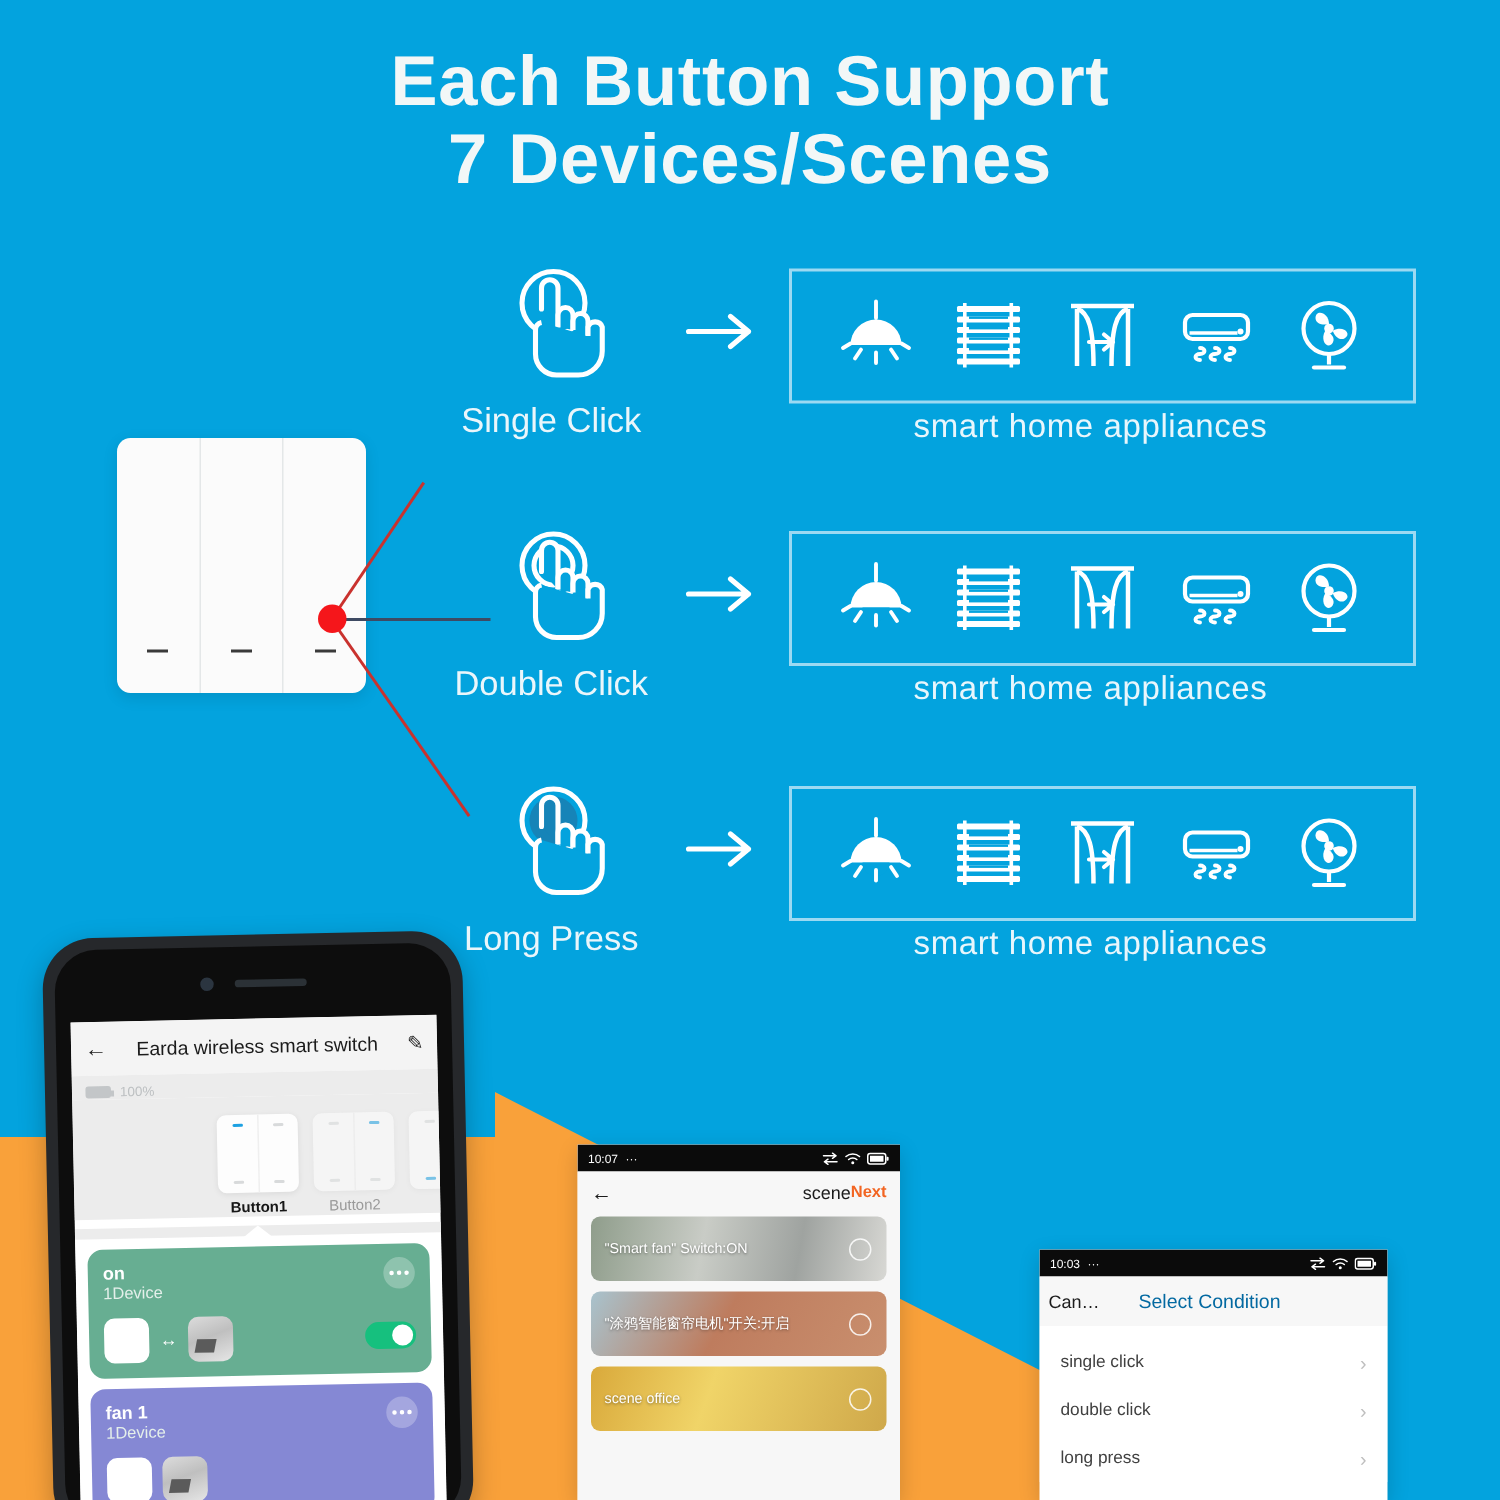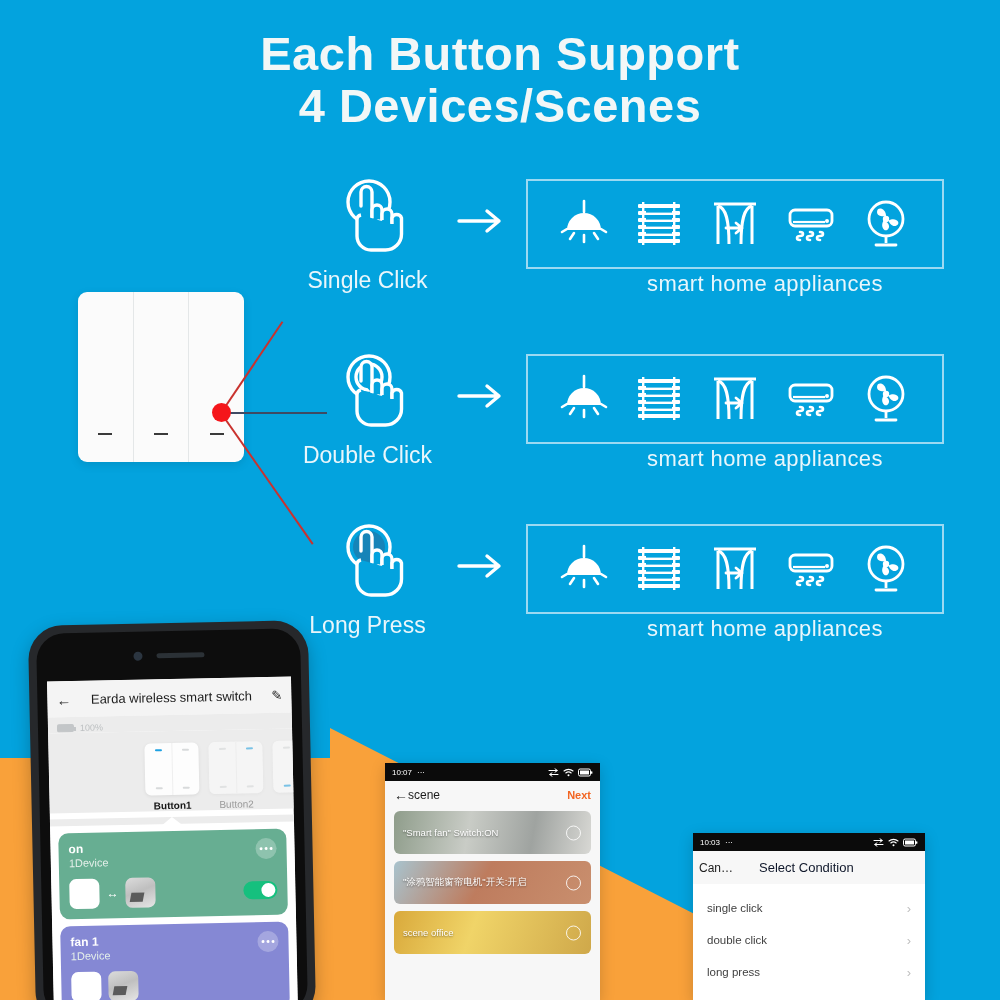--- a/index.html
+++ b/index.html
@@ -43,21 +43,21 @@
   .arrow { position: absolute; left: 455px; top: 28px; width: 55px; height: 36px; }
 
   .panel {
     position: absolute; left: 526px; top: 4px;
     width: 418px; height: 90px;
     border: 2px solid #9CD9F2;
     display: flex; align-items: center; justify-content: space-around;
     padding: 0 18px;
   }
   .panel-caption {
-    position: absolute; left: 556px; top: 96px; width: 418px;
+    position: absolute; left: 518px; top: 96px; width: 418px;
     text-align: center;
     color: #E8F6FC;
     font-size: 22px;
     letter-spacing: 0.4px;
   }
   .appl-icon { width: 52px; height: 52px; display: block; }
 
   
   .switch-wrap { position: absolute; left: 78px; top: 292px; width: 166px; height: 170px; }
   .switch-body {
@@ -206,21 +206,21 @@
   }
   .p2-status, .p3-status {
     height: 18px; background: #0B0B0B; color: #FFFFFF;
     display: flex; align-items: center; padding: 0 7px;
     font-size: 8px; gap: 5px;
   }
   .st-right { margin-left: auto; display: flex; align-items: center; gap: 4px; }
   .p2-appbar {
     height: 27px; background: #F7F7F7; display: flex; align-items: center; padding: 0 9px;
   }
-  .p2-title { flex: 1; text-align: left; font-size: 12px; color: #1C1C1C; }
+  .p2-title { flex: 1; text-align: right; font-size: 12px; color: #1C1C1C; }
   .p2-next { font-size: 11px; color: #F26522; font-weight: bold; }
   .p2-list { padding: 3px 9px 0; background: #F7F7F7; height: 100%; }
   .scene-card {
     height: 43px; border-radius: 6px; margin-bottom: 7px;
     position: relative; overflow: hidden;
     display: flex; align-items: center;
   }
   .scene-label {
     color: #FFFFFF; font-size: 9.5px; padding-left: 9px;
     text-shadow: 0 1px 2px rgba(0,0,0,0.45);
@@ -242,36 +242,36 @@
     width: 232px; height: 167px;
     background: #FFFFFF;
     overflow: hidden;
     box-shadow: 0 4px 14px rgba(0,0,0,0.18);
   }
   .p3-appbar {
     height: 33px; background: #F7F7F7;
     display: flex; align-items: center; padding: 0 6px;
   }
   .p3-cancel { font-size: 12px; color: #1C1C1C; }
-  .p3-title { font-size: 13px; color: #0f172a; margin-left: 26px; }
+  .p3-title { font-size: 13px; color: #0369a1; margin-left: 26px; }
   .p3-list { background: #FFFFFF; padding-top: 8px; }
   .cond-row {
     height: 32px; display: flex; align-items: center; padding: 0 14px;
     font-size: 11.5px; color: #414141;
   }
   .cond-chev { margin-left: auto; color: #BFBFBF; font-size: 13px; }
 </style>
 </head>
 <body>
 
 <div id="stage">
 
   <div class="title-wrap">
     <div class="title-line">Each Button Support</div>
-    <div class="title-line">4 Devices/Scenes</div>
+    <div class="title-line">7 Devices/Scenes</div>
   </div>
 
   <div class="switch-wrap">
     <div class="switch-body">
       <div class="switch-key">
           <span class="switch-dash"></span>
         </div>
       <div class="switch-key">
           <span class="switch-dash"></span>
         </div>

